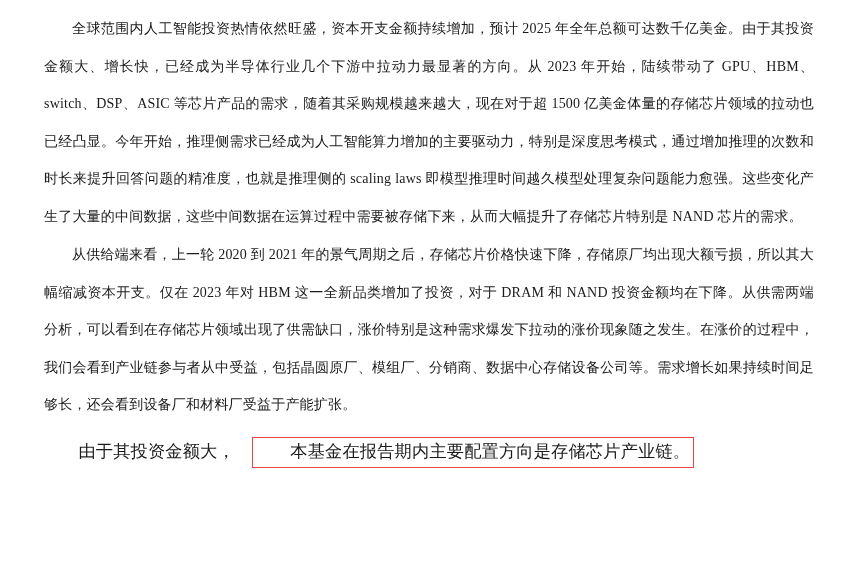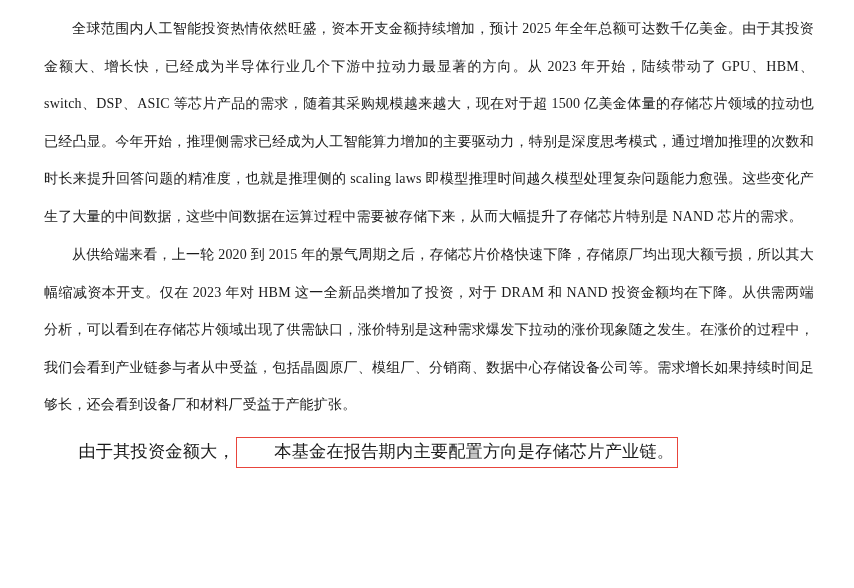--- a/index.html
+++ b/index.html
@@ -40,37 +40,37 @@
     text-indent: 2em;
     margin: 9px 0 0 0;
     letter-spacing: 0.2px;
     white-space: nowrap;
   }
   .highlight-box {
     display: inline-block;
     border: 1.4px solid #e8453c;
     padding: 1px 3px 2px 3px;
     line-height: 26px;
-    margin-left: 1px;
+    margin-left: 17px;
     vertical-align: baseline;
   }
   .bottom-fade {
     position: absolute;
     left: 0;
     right: 0;
     bottom: 0;
     height: 6px;
     background: #ffffff;
   }
 </style>
 </head>
 <body>
 
 <div class="page">
 
   <p class="para indent">全球范围内人工智能投资热情依然旺盛，资本开支金额持续增加，预计 2025 年全年总额可达数千亿美金。由于其投资金额大、增长快，已经成为半导体行业几个下游中拉动力最显著的方向。从 2023 年开始，陆续带动了 GPU、HBM、switch、DSP、ASIC 等芯片产品的需求，随着其采购规模越来越大，现在对于超 1500 亿美金体量的存储芯片领域的拉动也已经凸显。今年开始，推理侧需求已经成为人工智能算力增加的主要驱动力，特别是深度思考模式，通过增加推理的次数和时长来提升回答问题的精准度，也就是推理侧的 scaling laws 即模型推理时间越久模型处理复杂问题能力愈强。这些变化产生了大量的中间数据，这些中间数据在运算过程中需要被存储下来，从而大幅提升了存储芯片特别是 NAND 芯片的需求。</p>
 
-  <p class="para indent">从供给端来看，上一轮 2020 到 2015 年的景气周期之后，存储芯片价格快速下降，存储原厂均出现大额亏损，所以其大幅缩减资本开支。仅在 2023 年对 HBM 这一全新品类增加了投资，对于 DRAM 和 NAND 投资金额均在下降。从供需两端分析，可以看到在存储芯片领域出现了供需缺口，涨价特别是这种需求爆发下拉动的涨价现象随之发生。在涨价的过程中，我们会看到产业链参与者从中受益，包括晶圆原厂、模组厂、分销商、数据中心存储设备公司等。需求增长如果持续时间足够长，还会看到设备厂和材料厂受益于产能扩张。</p>
+  <p class="para indent">从供给端来看，上一轮 2020 到 2021 年的景气周期之后，存储芯片价格快速下降，存储原厂均出现大额亏损，所以其大幅缩减资本开支。仅在 2023 年对 HBM 这一全新品类增加了投资，对于 DRAM 和 NAND 投资金额均在下降。从供需两端分析，可以看到在存储芯片领域出现了供需缺口，涨价特别是这种需求爆发下拉动的涨价现象随之发生。在涨价的过程中，我们会看到产业链参与者从中受益，包括晶圆原厂、模组厂、分销商、数据中心存储设备公司等。需求增长如果持续时间足够长，还会看到设备厂和材料厂受益于产能扩张。</p>
 
   <p class="para-last"><span>由于其投资金额大，</span><span class="highlight-box">本基金在报告期内主要配置方向是存储芯片产业链。</span></p>
 
   <div class="bottom-fade"></div>
 </div>
 
 </body></html>

